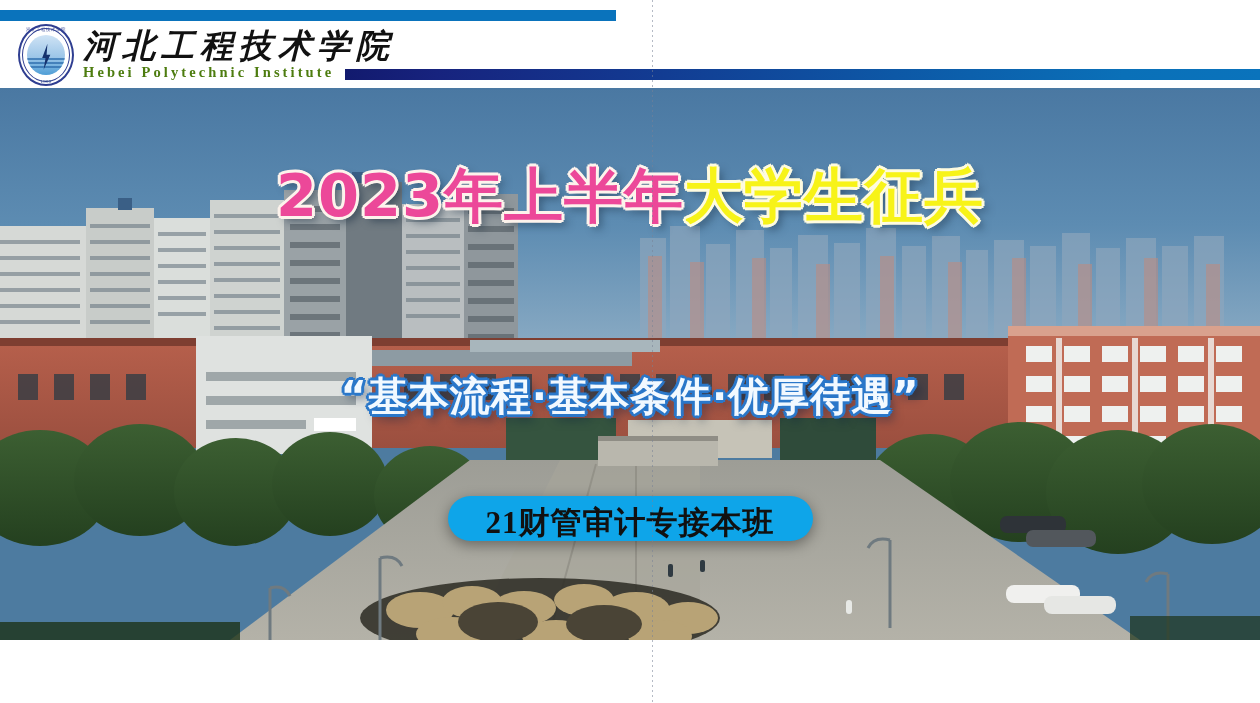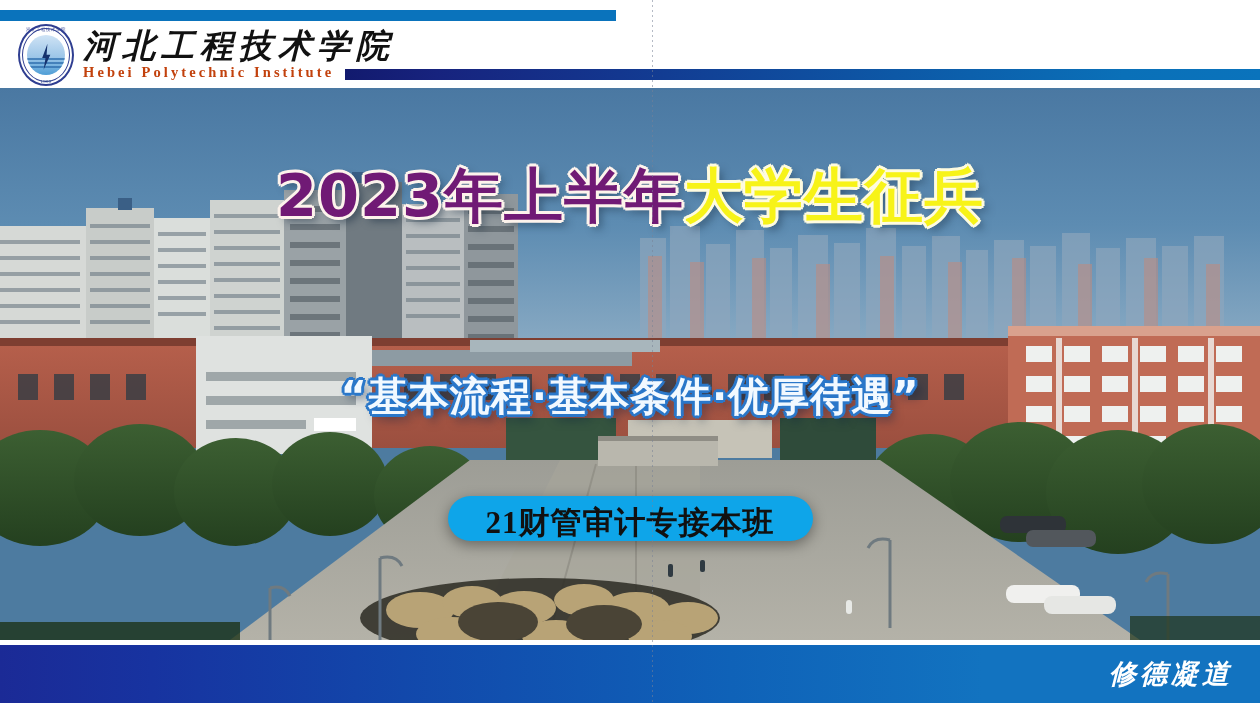--- a/index.html
+++ b/index.html
@@ -53,41 +53,41 @@
     font-size:4.4px;color:#2f3e91;letter-spacing:.6px;
   }
   .logo-text{display:flex;flex-direction:column;gap:1px;}
   .logo-cn{
     font-family:"Liberation Serif","DejaVu Serif",serif;
     font-size:33px;font-weight:700;color:#111;letter-spacing:6px;
     font-style:italic;line-height:1.05;white-space:nowrap;
   }
   .logo-en{
     font-family:"Liberation Serif","DejaVu Serif",serif;
-    font-size:14.5px;font-weight:700;color:#c2410c;letter-spacing:3.1px;
+    font-size:14.5px;font-weight:700;color:#4d7c0f;letter-spacing:3.1px;
     white-space:nowrap;line-height:1.1;
   }
 
   
   .photo{position:absolute;left:0;top:88px;width:1260px;height:552px;overflow:hidden;background:#4d7ba0;}
   .photo svg{display:block;width:1260px;height:552px;}
 
   
   .titles{position:absolute;left:0;top:88px;width:1260px;height:552px;z-index:20;pointer-events:none;}
 
   .title-line{
     position:absolute;width:100%;text-align:center;white-space:nowrap;
     font-family:"DejaVu Sans","Liberation Sans",sans-serif;
     font-weight:700;font-size:59px;letter-spacing:1px;line-height:1;
   }
   .t1{top:78px;}
   .t2{top:170px;}
   .seg{ -webkit-text-stroke:0px transparent; }
   .seg-coral{
-    color:#701a75;
+    color:#ec4899;
     text-shadow:
       3px 0 0 #fdf3ec,-3px 0 0 #fdf3ec,0 3px 0 #fdf3ec,0 -3px 0 #fdf3ec,
       2px 2px 0 #fdf3ec,-2px 2px 0 #fdf3ec,2px -2px 0 #fdf3ec,-2px -2px 0 #fdf3ec,
       5px 5px 9px rgba(20,40,60,.55);
   }
   .seg-yellow{
     color:#f7f318;
     text-shadow:
       3px 0 0 #fefbe0,-3px 0 0 #fefbe0,0 3px 0 #fefbe0,0 -3px 0 #fefbe0,
       2px 2px 0 #fefbe0,-2px 2px 0 #fefbe0,2px -2px 0 #fefbe0,-2px -2px 0 #fefbe0,
@@ -444,18 +444,15 @@
     </div>
 
 
     <div class="subtitle">“基本流程·基本条件·优厚待遇”</div>
 
     <div class="badge-row">
       <div class="badge">21财管审计专接本班</div>
     </div>
   </div>
 
-  <div class="footer">
-    <div class="footer-motto">修德凝道</div>
-  </div>
 
   <div class="guide"></div>
 </div>
 
 </body></html>

